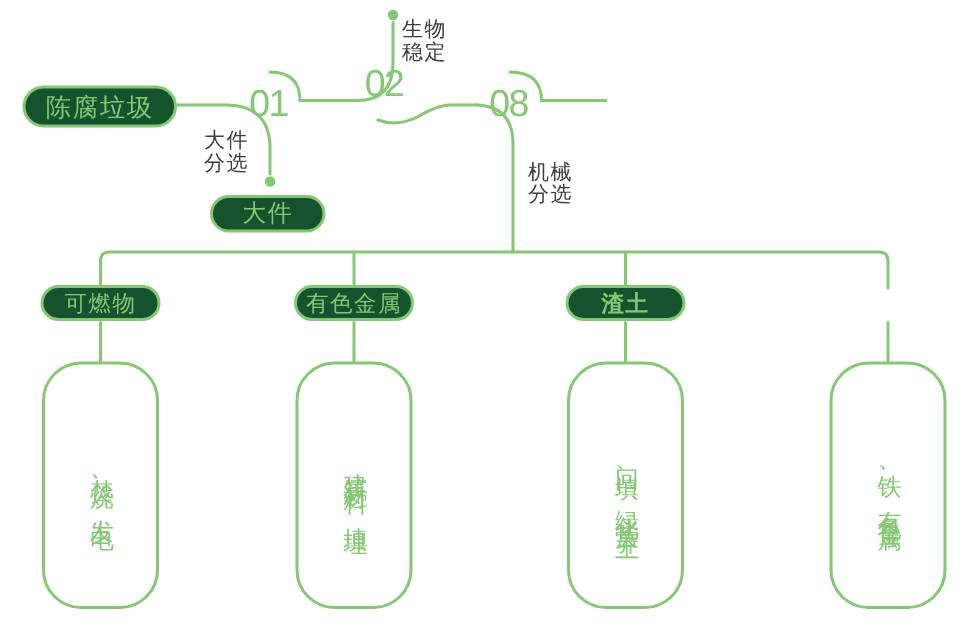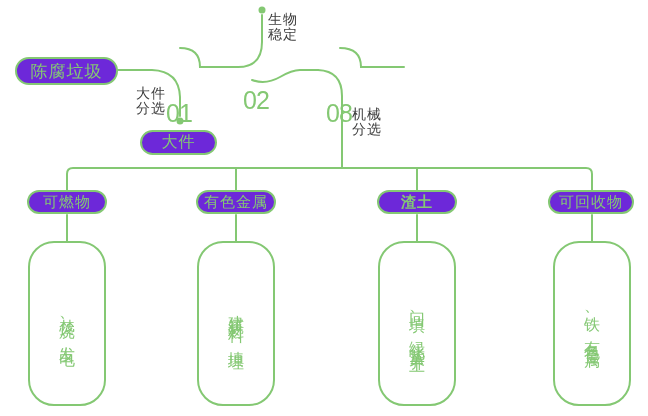--- a/index.html
+++ b/index.html
@@ -5,42 +5,42 @@
   html,body{margin:0;padding:0;background:#fff;}
   .stage{
     position:relative;width:648px;height:416px;background:#fff;overflow:hidden;
     font-family:"Liberation Sans","DejaVu Sans",sans-serif;
   }
   .stage svg{position:absolute;left:0;top:0;}
   .stage svg path{stroke:var(--green);stroke-width:2;fill:none;stroke-linecap:round;}
   .stage svg circle{fill:var(--green);stroke:none;}
   .pill{
     position:absolute;border:2px solid var(--green);border-radius:999px;
-    color:var(--green);background:#6d28d9;display:flex;align-items:center;justify-content:center;
+    color:var(--green);background:#14532d;display:flex;align-items:center;justify-content:center;
     letter-spacing:1px;box-sizing:border-box;white-space:nowrap;
   }
   .pill.source{left:15px;top:57px;width:103px;height:28px;font-size:17px;}
   .pill.bulky{left:140px;top:130px;width:77px;height:25px;font-size:16px;}
   .pill.out{top:190px;height:24px;font-size:15px;}
   .pill.out1{left:27px;width:80px;}
   .pill.out2{left:196px;width:80px;}
   .pill.out3{left:377px;width:80px;font-weight:bold;}
   .pill.out4{left:548px;width:86px;}
   .box{
     position:absolute;top:241px;height:165px;border:2px solid var(--green);border-radius:26px;
     color:var(--green);display:flex;align-items:center;justify-content:center;box-sizing:border-box;
   }
   .box1{left:28px;width:78px;}
   .box2{left:197px;width:78px;}
   .box3{left:378px;width:78px;}
   .box4{left:553px;width:78px;}
   .vtext{writing-mode:vertical-rl;font-size:16px;letter-spacing:4px;line-height:1;}
   .num{
     position:absolute;color:var(--green);font-size:25px;line-height:28px;
-    width:36px;text-align:center;letter-spacing:-1px;margin-top:44px;
+    width:36px;text-align:center;letter-spacing:-1px;
   }
   .num1{left:161px;top:55px;}
   .num2{left:238px;top:42px;}
   .num3{left:321px;top:55px;}
   .plabel{
     position:absolute;color:var(--dark);font-size:14px;line-height:15px;letter-spacing:1px;
   }
   .plabel1{left:136px;top:86px;}
   .plabel2{left:268px;top:12px;}
   .plabel3{left:352px;top:87px;margin-top:20px;}
@@ -85,21 +85,20 @@
   <div class="plabel plabel3">
     <div>机械</div>
     <div>分选</div>
   </div>
 
   <div class="pill bulky">大件</div>
 
   <div class="pill out out1">可燃物</div>
   <div class="pill out out2">有色金属</div>
   <div class="pill out out3">渣土</div>
-  <div class="pill out out4">可回收物</div>
 
   <div class="box box1">
     <div class="vtext">焚烧、发电</div>
   </div>
   <div class="box box2">
     <div class="vtext">建筑材料、填埋</div>
   </div>
   <div class="box box3">
     <div class="vtext">回填、绿化营养土</div>
   </div>

